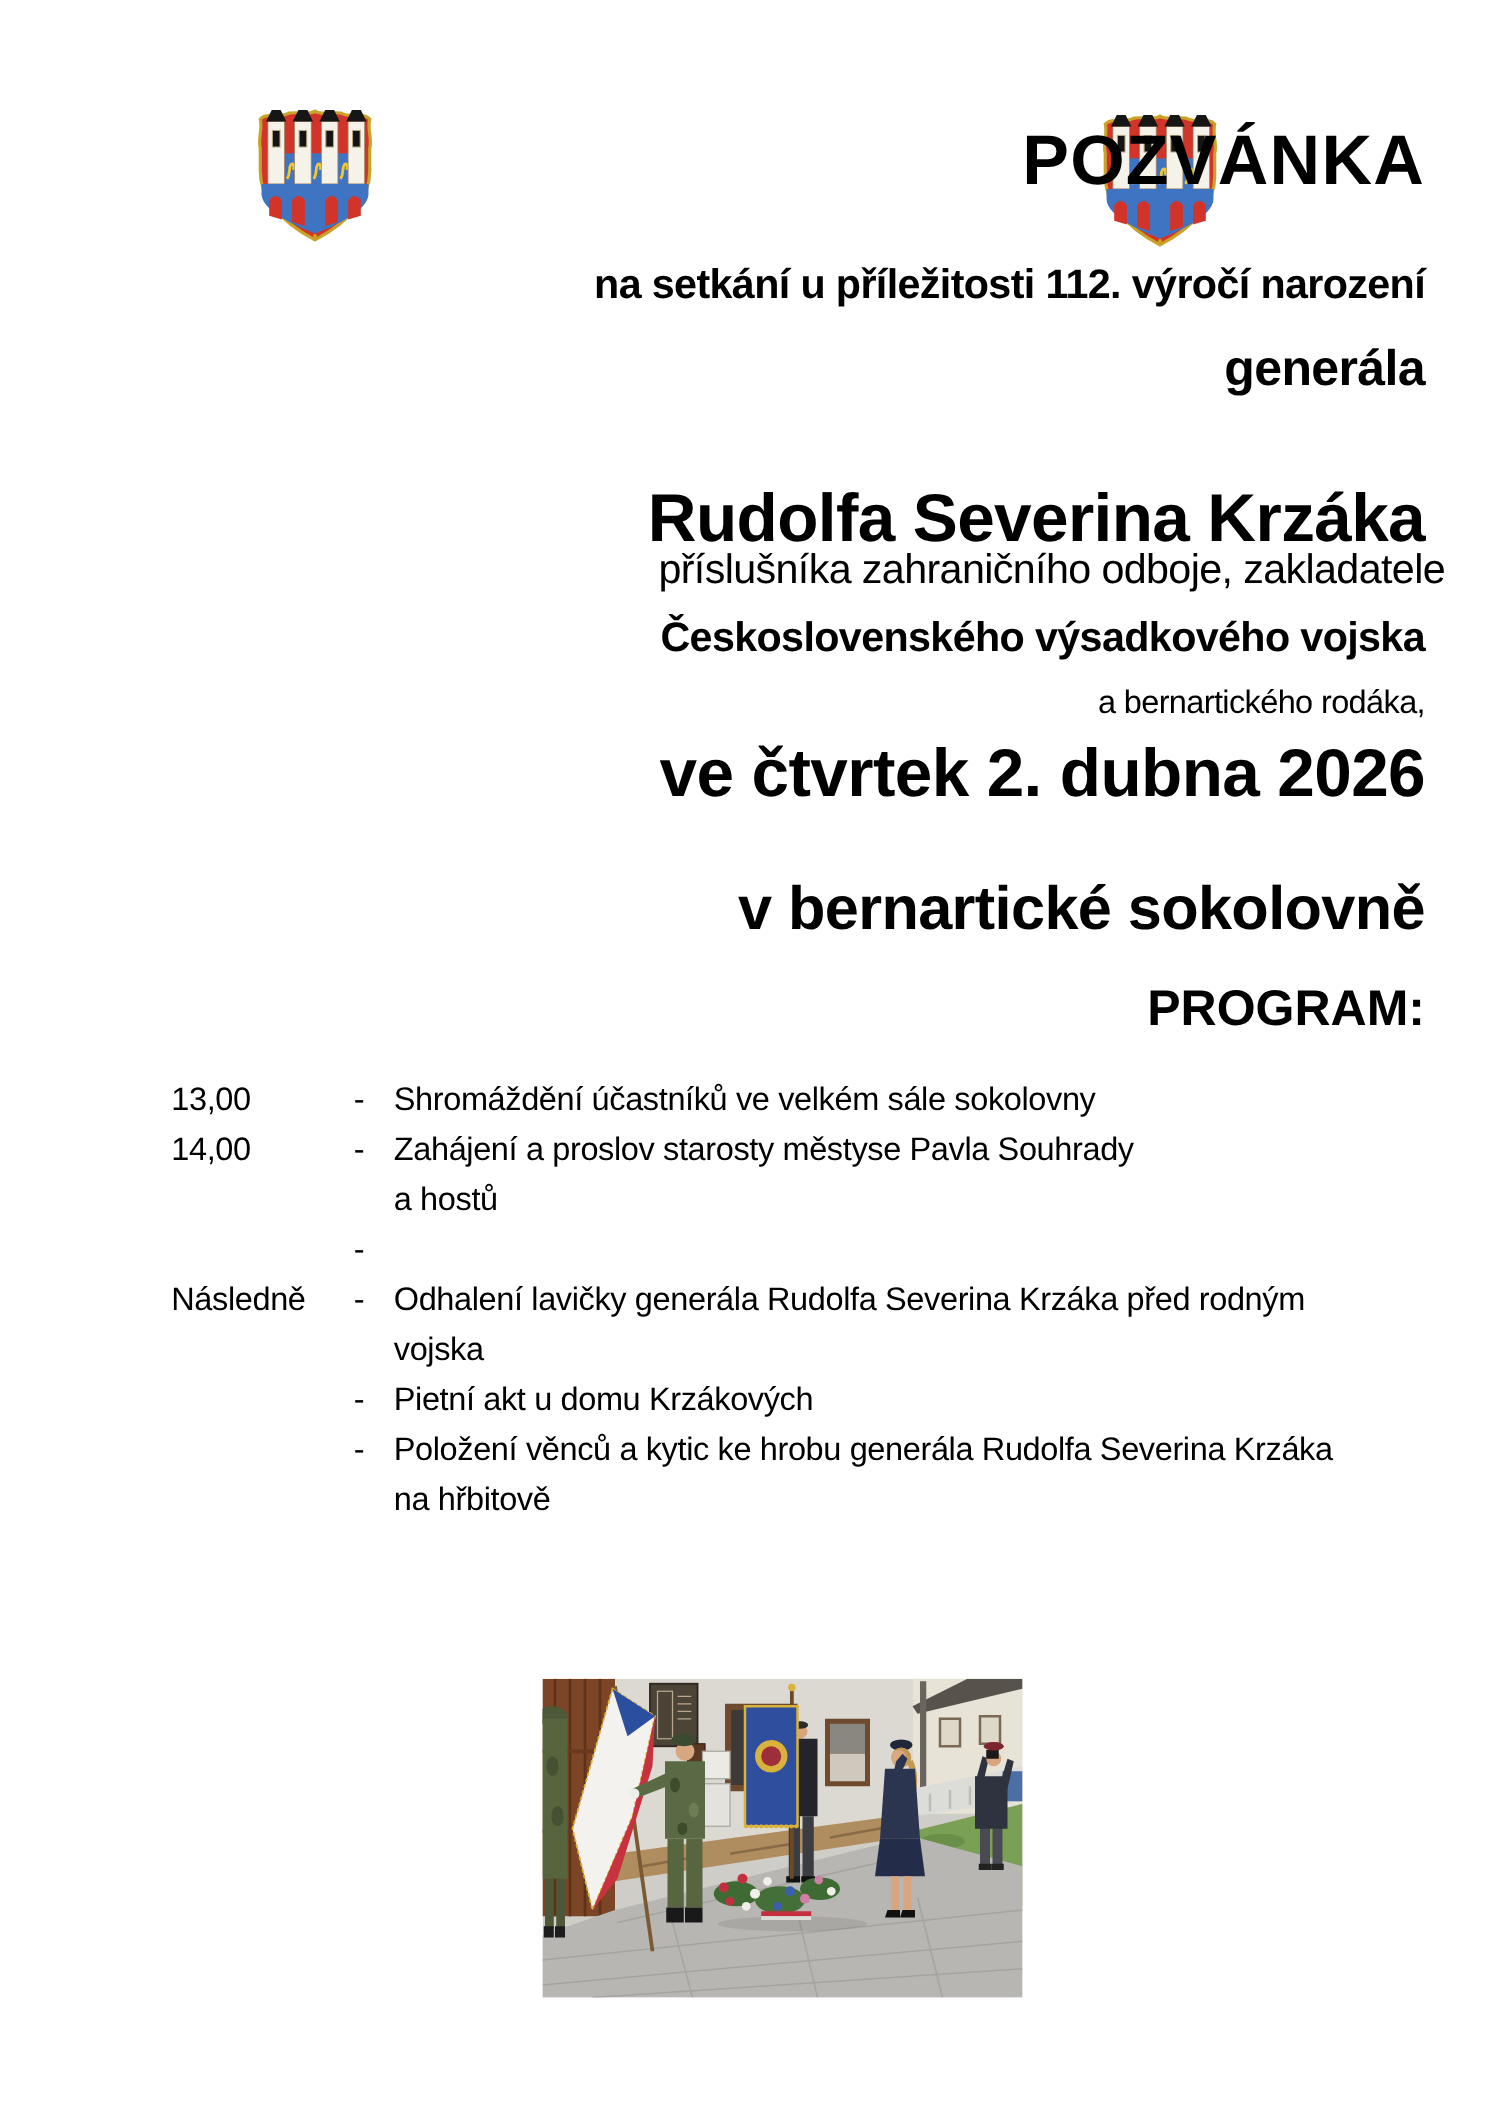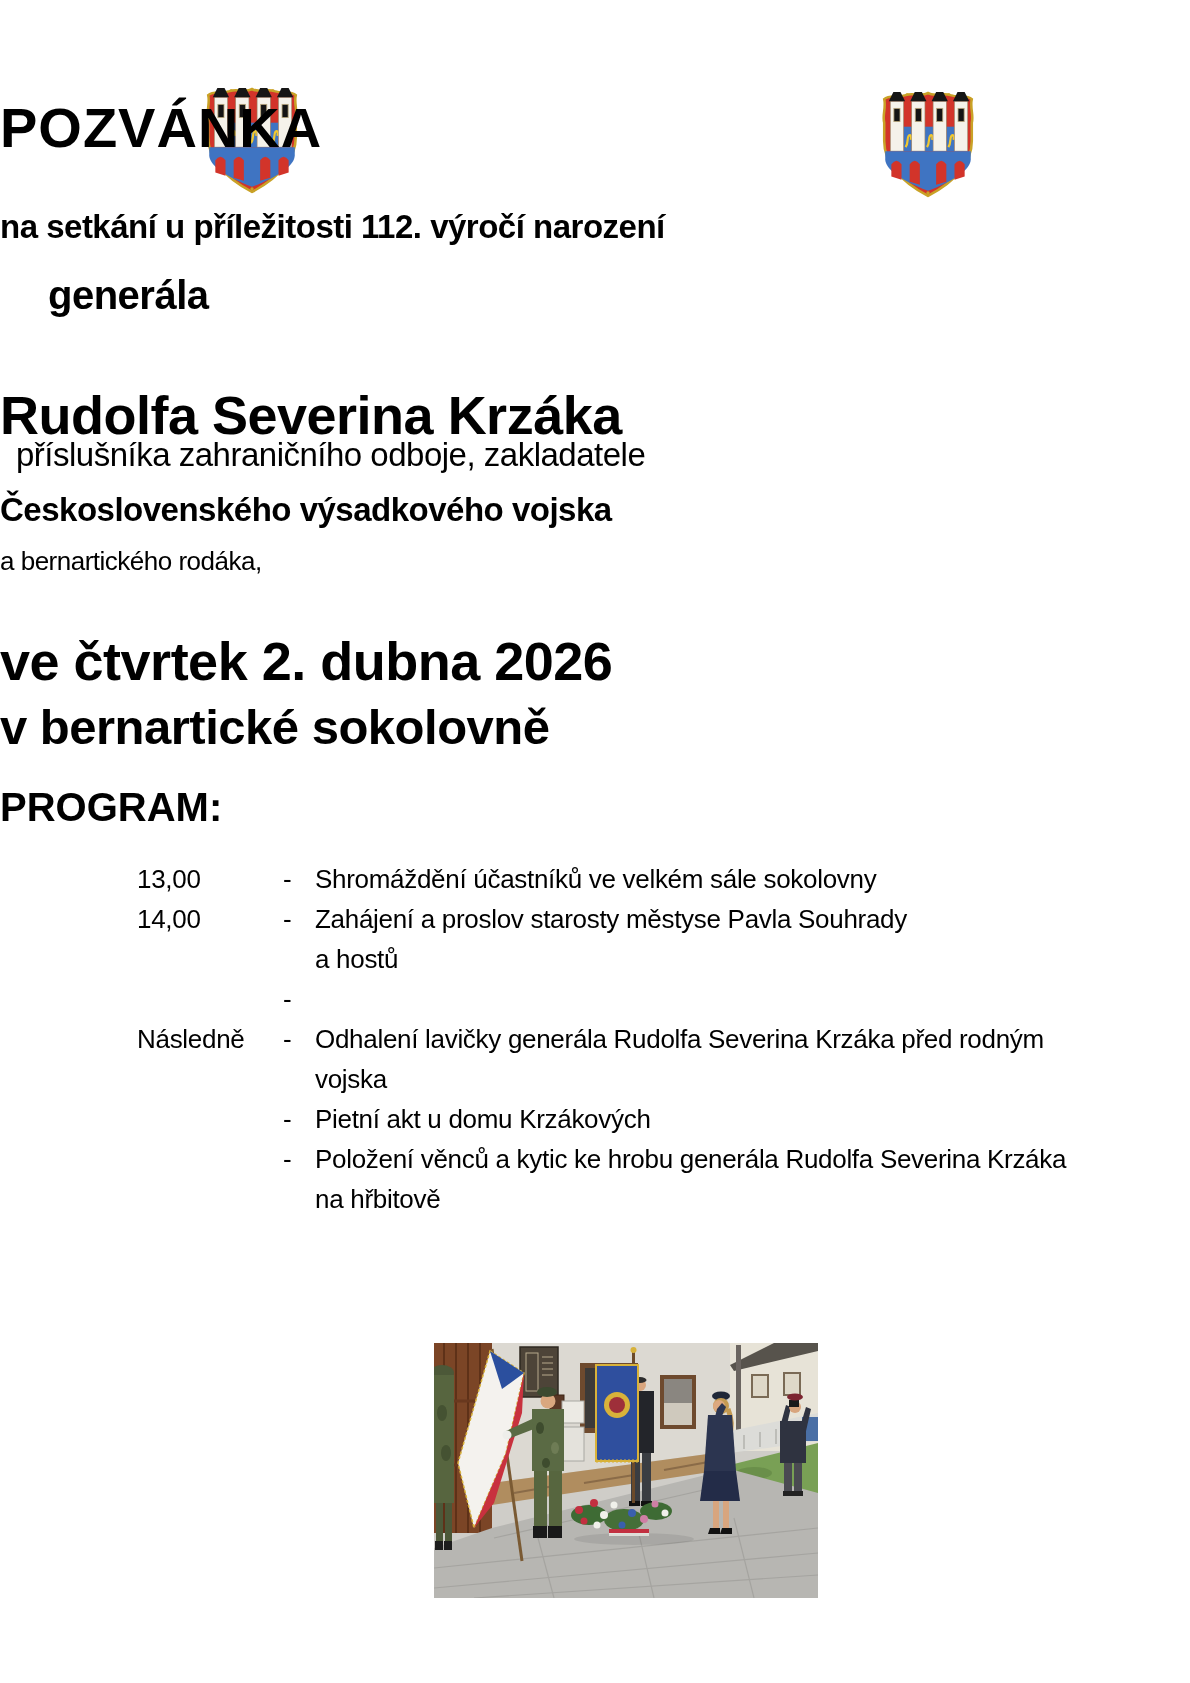--- a/index.html
+++ b/index.html
@@ -1,32 +1,32 @@
 <!DOCTYPE html>
 <html><head>
 <meta charset="utf-8">
 <style>
   html,body{margin:0;padding:0;background:#ffffff;}
   .page{
     position:relative;width:1190px;height:1683px;background:#ffffff;overflow:hidden;
     font-family:"Liberation Sans", sans-serif;color:#000;
   }
   .center-line{
-    position:absolute;left:0;width:1140px;text-align:left;margin:0;
+    position:absolute;left:0;width:1140px;text-align:right;margin:0;
     letter-spacing:-0.5px;line-height:1.15;white-space:nowrap;
   }
   .b{font-weight:700;}
   .title{top:96px;font-size:56px;font-weight:700;letter-spacing:1px;}
   .subtitle{top:208px;font-size:33px;}
-  .rank{top:272px;font-size:40px;margin-left:48px;}
+  .rank{top:272px;font-size:40px;}
   .name{top:338px;font-size:54px;margin-top:46px;}
   .desc1{top:436px;font-size:33px;font-weight:400;padding-left:16px;}
   .desc2{top:491px;font-size:33px;font-weight:700;}
   .desc3{top:547px;font-size:26px;font-weight:400;}
-  .date{top:630px;font-size:54px;}
+  .date{top:588px;font-size:54px;}
   .venue{top:699px;font-size:49px;}
   .program-heading{top:784px;font-size:40px;letter-spacing:0;}
   .crest{position:absolute;width:108px;height:112px;}
   .crest-left{left:198px;top:84px;}
   .crest-right{left:874px;top:88px;}
   .program{position:absolute;left:0;top:864px;width:1190px;}
   .prow{position:relative;height:40px;font-size:26px;letter-spacing:-0.3px;}
   .ptime{position:absolute;left:137px;white-space:nowrap;}
   .pdash{position:absolute;left:283px;}
   .ptext{position:absolute;left:315px;white-space:nowrap;}

